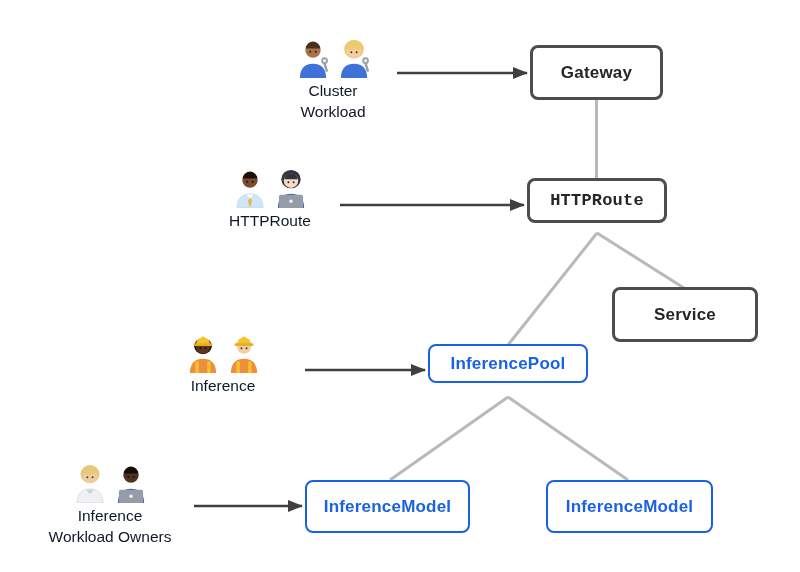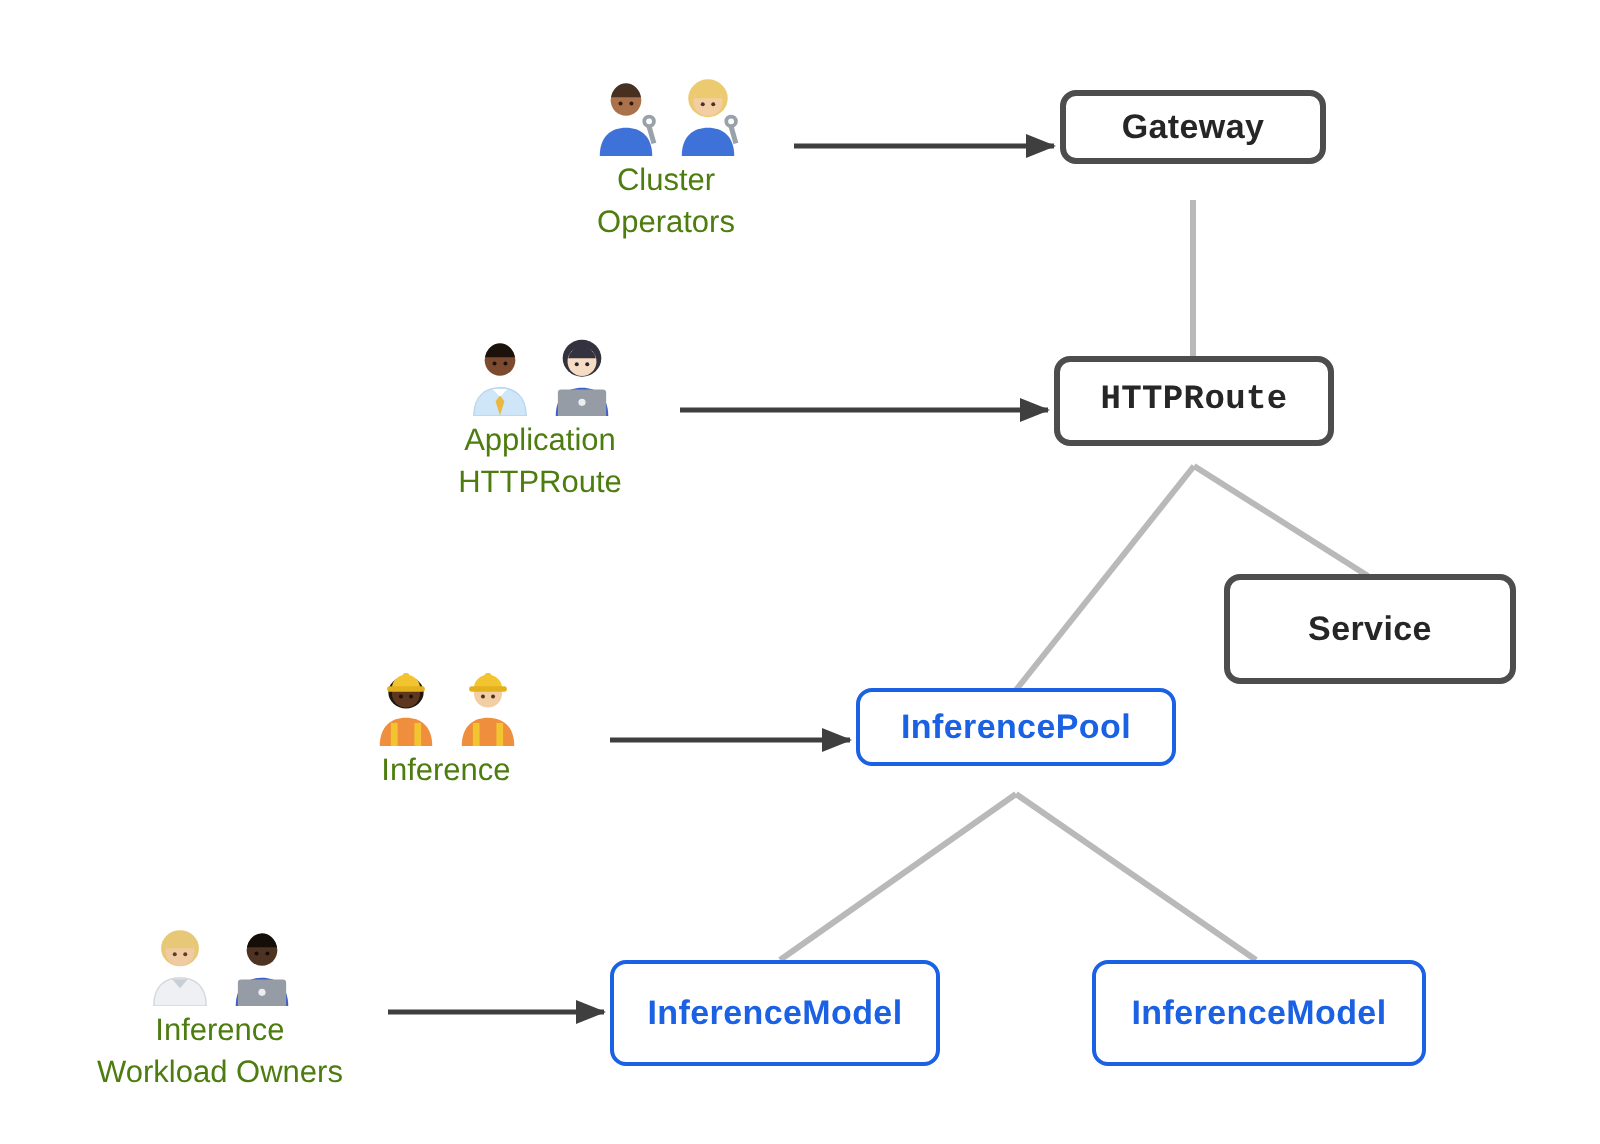--- a/index.html
+++ b/index.html
@@ -7,21 +7,21 @@
   .canvas { position:relative; width:800px; height:572px; background:#ffffff; overflow:hidden; }
   .connector-layer { position:absolute; left:0; top:0; width:800px; height:572px; z-index:1; }
   .node { position:absolute; z-index:2; display:flex; align-items:center; justify-content:center;
           background:#ffffff; border-radius:8px; box-sizing:border-box;
           font-weight:bold; font-size:17px; letter-spacing:0.2px; }
   .node.core { border:3px solid #4d4d4d; color:#262626; }
   .node.ext  { border:2.5px solid #1b61e4; color:#1b61e4; }
   .actor { position:absolute; z-index:2; width:220px; text-align:center; }
   .actor .icons { display:flex; justify-content:center; gap:3px; height:42px; }
   .actor .fig { width:38px; height:42px; }
-  .actor .label-line { font-size:15.5px; line-height:21px; color:#4d7c0f; margin-top:0; }
+  .actor .label-line { font-size:15.5px; line-height:21px; color:#0f172a; margin-top:0; }
   .actor .label-block { margin-top:2px; }
 </style>
 </head>
 <body>
 
 <div class="canvas">
 
   <svg class="connector-layer" viewBox="0 0 800 572">
     <defs>
       <marker id="ah" markerUnits="userSpaceOnUse" markerWidth="15" markerHeight="12" refX="14" refY="6" orient="auto">
@@ -34,21 +34,21 @@
     <line x1="597" y1="233" x2="684" y2="288" stroke="#b9b9b9" stroke-width="3"></line>
     <line x1="508" y1="397" x2="390" y2="480" stroke="#b9b9b9" stroke-width="3"></line>
     <line x1="508" y1="397" x2="628" y2="480" stroke="#b9b9b9" stroke-width="3"></line>
 
     <line x1="397" y1="73" x2="527" y2="73" stroke="#3f3f3f" stroke-width="2.5" marker-end="url(#ah)"></line>
     <line x1="340" y1="205" x2="524" y2="205" stroke="#3f3f3f" stroke-width="2.5" marker-end="url(#ah)"></line>
     <line x1="305" y1="370" x2="425" y2="370" stroke="#3f3f3f" stroke-width="2.5" marker-end="url(#ah)"></line>
     <line x1="194" y1="506" x2="302" y2="506" stroke="#3f3f3f" stroke-width="2.5" marker-end="url(#ah)"></line>
   </svg>
 
-  <div class="node core" style="left:530px; top:45px; width:133px; height:37px;justify-content:center;">
+  <div class="node core" style="left:530px; top:45px; width:133px; height:55px;justify-content:center;">
     <span>Gateway</span>
   </div>
   <div class="node core" style="left:527px; top:178px; width:140px; height:45px;font-family:Liberation Mono, monospace;">
     <span>HTTPRoute</span>
   </div>
   <div class="node core" style="left:612px; top:287px; width:146px; height:55px;">
     <span>Service</span>
   </div>
   <div class="node ext" style="left:428px; top:344px; width:160px; height:39px;">
     <span>InferencePool</span>
@@ -81,21 +81,21 @@
         <circle cx="15.5" cy="15.4" r="0.95" fill="#4a3520"></circle>
           <circle cx="20.5" cy="15.4" r="0.95" fill="#4a3520"></circle>
         <g fill="none" stroke="#99a1aa">
             <circle cx="29" cy="23.5" r="2.3" stroke-width="1.8"></circle>
             <path d="M29,26 L31.3,34" stroke-width="2.4"></path>
           </g>
       </svg>
     </div>
     <div class="label-block">
       <div class="label-line">Cluster</div>
-      <div class="label-line">Operators</div>
+      <div class="label-line">Workload</div>
     </div>
   </div>
 
   <div class="actor" style="left:160px; top:166px;">
     <div class="icons">
       <svg class="fig" viewBox="0 0 36 40">
         <path d="M5.5,40 C5.5,30.5 11,26.5 18,26.5 C25,26.5 30.5,30.5 30.5,40 Z" fill="#cfe6f8" stroke="#b9d4ec" stroke-width="0.6"></path>
         <path d="M14.5,27.2 L18,31 L21.5,27.2 Z" fill="#ffffff"></path>
         <path d="M18,30.2 l2.1,2.8 -2.1,6.8 -2.1,-6.8 Z" fill="#eab83e"></path>
         <circle cx="18" cy="13.5" r="7.3" fill="#7c4a2e"></circle>
@@ -108,21 +108,20 @@
         <path d="M5.5,40 C5.5,30.5 11,26.5 18,26.5 C25,26.5 30.5,30.5 30.5,40 Z" fill="#3b5fc9"></path>
         <circle cx="18" cy="14" r="6.9" fill="#f6dcc4"></circle>
         <path d="M11.4,12.5 a6.8,7.5 0 0 1 13.2,0 Z" fill="#33323e"></path>
         <circle cx="15.5" cy="15.4" r="0.95" fill="#26252e"></circle>
           <circle cx="20.5" cy="15.4" r="0.95" fill="#26252e"></circle>
         <path d="M6.5,40 L29.5,40 L29.5,29 q0,-1.6 -1.6,-1.6 L8.1,27.4 q-1.6,0 -1.6,1.6 Z" fill="#959ca6"></path>
         <circle cx="18" cy="33.5" r="1.7" fill="#eceef0"></circle>
       </svg>
     </div>
     <div class="label-block">
-      <div class="label-line">Application</div>
       <div class="label-line">HTTPRoute</div>
     </div>
   </div>
 
   <div class="actor" style="left:113px; top:331px;">
     <div class="icons">
       <svg class="fig" viewBox="0 0 36 40">
         <ellipse cx="18" cy="14.5" rx="8.4" ry="7.6" fill="#201511"></ellipse>
         <path d="M5.5,40 C5.5,30.5 11,26.5 18,26.5 C25,26.5 30.5,30.5 30.5,40 Z" fill="#ef8e3d"></path>
         <rect x="10.8" y="29" width="3.2" height="11" fill="#f2c430"></rect>

